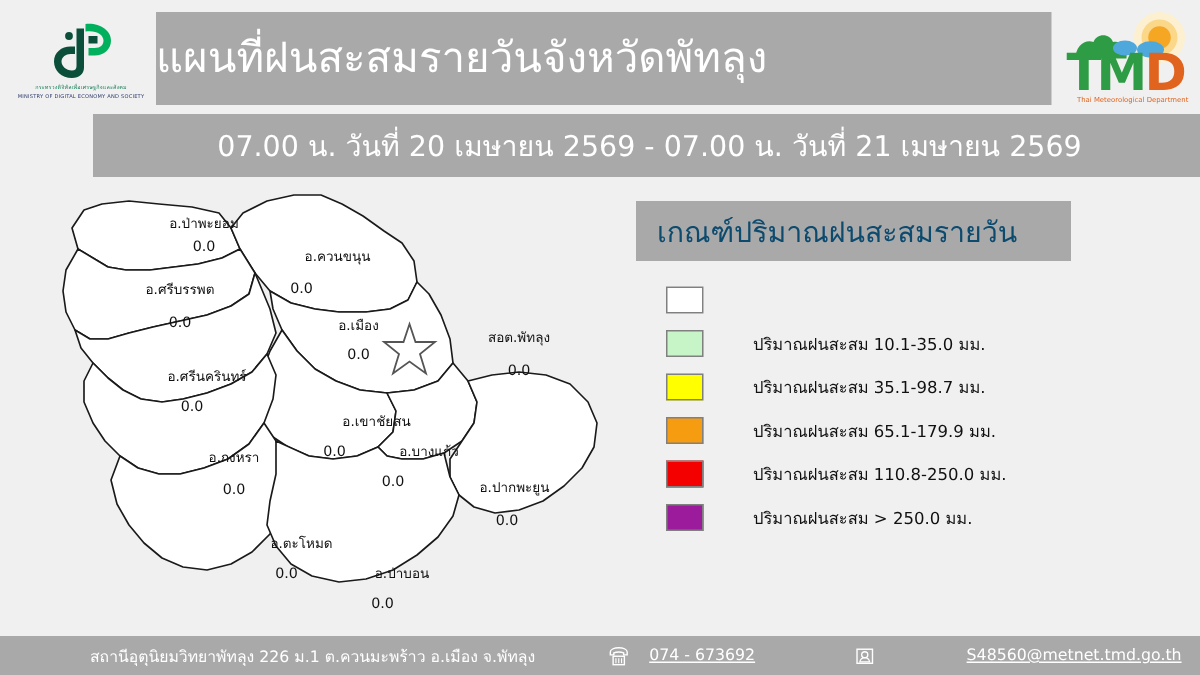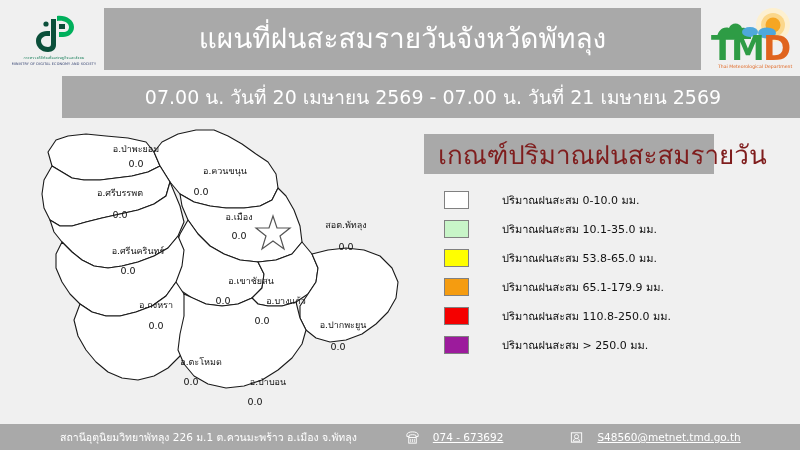--- a/index.html
+++ b/index.html
@@ -14,21 +14,21 @@
     position: relative;
     width: 800px; height: 450px;
     background: #f0f0f0;
   }
 
   
   .title-bar {
     position: absolute; left: 104px; top: 8px;
     width: 597px; height: 62px;
     background: #a9a9a9;
-    display: flex; align-items: center; justify-content: center;
+    display: flex; align-items: center; 
   }
   .title-text {
     color: #ffffff;
     font-size: 28px;
     line-height: 1.1;
     white-space: nowrap;
     letter-spacing: 0px;
   }
   .date-bar {
     position: absolute; left: 62px; top: 76px;
@@ -80,21 +80,21 @@
     position: absolute; left: 424px; top: 134px;
     width: 300px;
   }
   .legend-header {
     width: 290px; height: 40px;
     background: #a9a9a9;
     display: flex; align-items: center;
     padding-left: 14px;
   }
   .legend-header-text {
-    color: #7f1d1d; font-size: 26px; white-space: nowrap;
+    color: #0c4a6e; font-size: 19px; white-space: nowrap;
   }
   .legend-rows { margin-top: 12px; }
   .legend-row {
     display: flex; align-items: center;
     height: 28px; margin-bottom: 1px;
   }
   .swatch {
     width: 25px; height: 18px;
     border: 1px solid #808080;
     margin-left: 20px;
@@ -113,21 +113,21 @@
     display: flex; align-items: center;
   }
   .footer-addr {
     color: #ffffff; font-size: 10.5px;
     margin-left: 60px; white-space: nowrap;
   }
   .footer-phone-group, .footer-mail-group {
     display: flex; align-items: center;
   }
   .footer-phone-group { margin-left: 48px; }
-  .footer-mail-group  { margin-left: 66px; }
+  .footer-mail-group  { margin-left: 66px; gap: 47px; }
   .footer-icon { width: 15px; height: 15px; display:block; }
   .footer-phone, .footer-mail {
     color: #ffffff; font-size: 10.5px;
     margin-left: 13px; white-space: nowrap; text-decoration: underline;
   }
 </style>
 </head>
 <body>
 
 <div id="root">
@@ -241,29 +241,28 @@
     </svg>
   </div>
 
   <div class="legend">
     <div class="legend-header">
       <span class="legend-header-text">เกณฑ์ปริมาณฝนสะสมรายวัน</span>
     </div>
     <div class="legend-rows">
       <div class="legend-row">
         <span class="swatch" style="background: rgb(255, 255, 255);"></span>
-        <span class="legend-label">ปริมาณฝนสะสม 0-10.0 มม.</span>
       </div>
       <div class="legend-row">
         <span class="swatch" style="background: rgb(200, 245, 200);"></span>
         <span class="legend-label">ปริมาณฝนสะสม 10.1-35.0 มม.</span>
       </div>
       <div class="legend-row">
         <span class="swatch" style="background: rgb(255, 255, 0);"></span>
-        <span class="legend-label">ปริมาณฝนสะสม 53.8-65.0 มม.</span>
+        <span class="legend-label">ปริมาณฝนสะสม 35.1-98.7 มม.</span>
       </div>
       <div class="legend-row">
         <span class="swatch" style="background: rgb(245, 156, 16);"></span>
         <span class="legend-label">ปริมาณฝนสะสม 65.1-179.9 มม.</span>
       </div>
       <div class="legend-row">
         <span class="swatch" style="background: rgb(245, 0, 0);"></span>
         <span class="legend-label">ปริมาณฝนสะสม 110.8-250.0 มม.</span>
       </div>
       <div class="legend-row">

